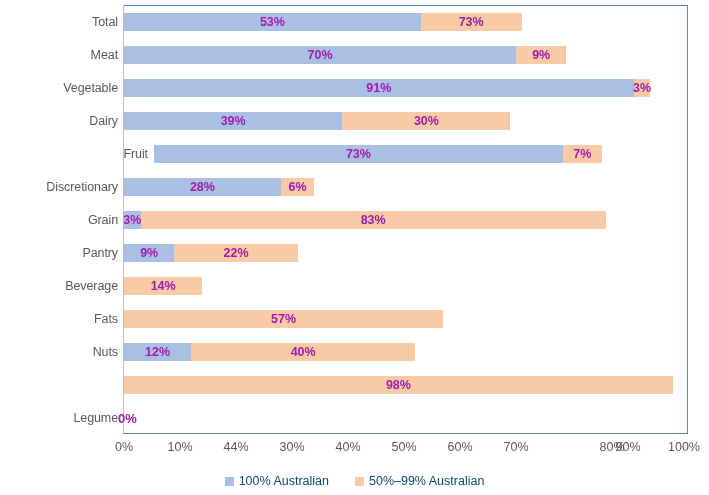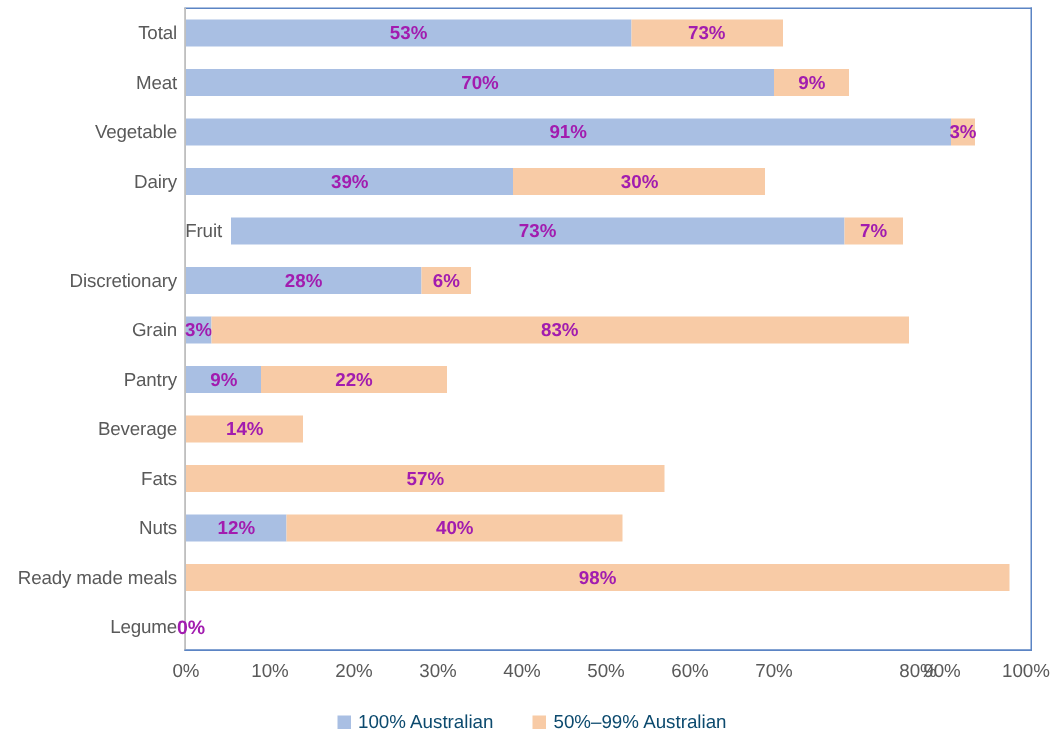--- a/index.html
+++ b/index.html
@@ -247,38 +247,37 @@
       <div class="row" style="top: 335px;">
         <div class="row-label">Nuts</div>
         <div class="bar-area">
           <div class="seg seg-a" title="Nuts — 100% Australian: 12%" style="left: 0px; width: 67.2px;"></div>
           <div class="dlabel" style="left: 33.6px; transform: translate(-50%, -50%);">12%</div>
           <div class="seg seg-b" title="Nuts — 50%–99% Australian: 40%" style="left: 67.2px; width: 224px;"></div>
           <div class="dlabel" style="left: 179.2px; transform: translate(-50%, -50%);">40%</div>
         </div>
       </div>
       <div class="row" style="top: 368px;">
-        <div class="row-label">Ready made meals</div>
         <div class="bar-area">
           <div class="seg seg-b" title="Ready made meals — 50%–99% Australian: 98%" style="left: 0px; width: 548.8px;"></div>
           <div class="dlabel" style="left: 274.4px; transform: translate(-50%, -50%);">98%</div>
         </div>
       </div>
       <div class="row" style="top: 401px;">
         <div class="row-label">Legume</div>
         <div class="bar-area">
           <div class="dlabel zero" style="left: 0px; transform: translate(-6px, -50%);">0%</div>
         </div>
       </div>
     </div>
 
   <div id="x-ticks">
       <div class="xtick" style="left: 124px;">0%</div>
       <div class="xtick" style="left: 180px; text-align: right;">10%</div>
-      <div class="xtick" style="left: 236px;">20%</div>
+      <div class="xtick" style="left: 236px;">44%</div>
       <div class="xtick" style="left: 292px;">30%</div>
       <div class="xtick" style="left: 348px;">40%</div>
       <div class="xtick" style="left: 404px;">50%</div>
       <div class="xtick" style="left: 460px;">60%</div>
       <div class="xtick" style="left: 516px;">70%</div>
       <div class="xtick" style="left: 602px; margin-left: 10px;">80%</div>
       <div class="xtick" style="left: 628px;">90%</div>
       <div class="xtick" style="left: 684px;">100%</div>
     </div>
 

